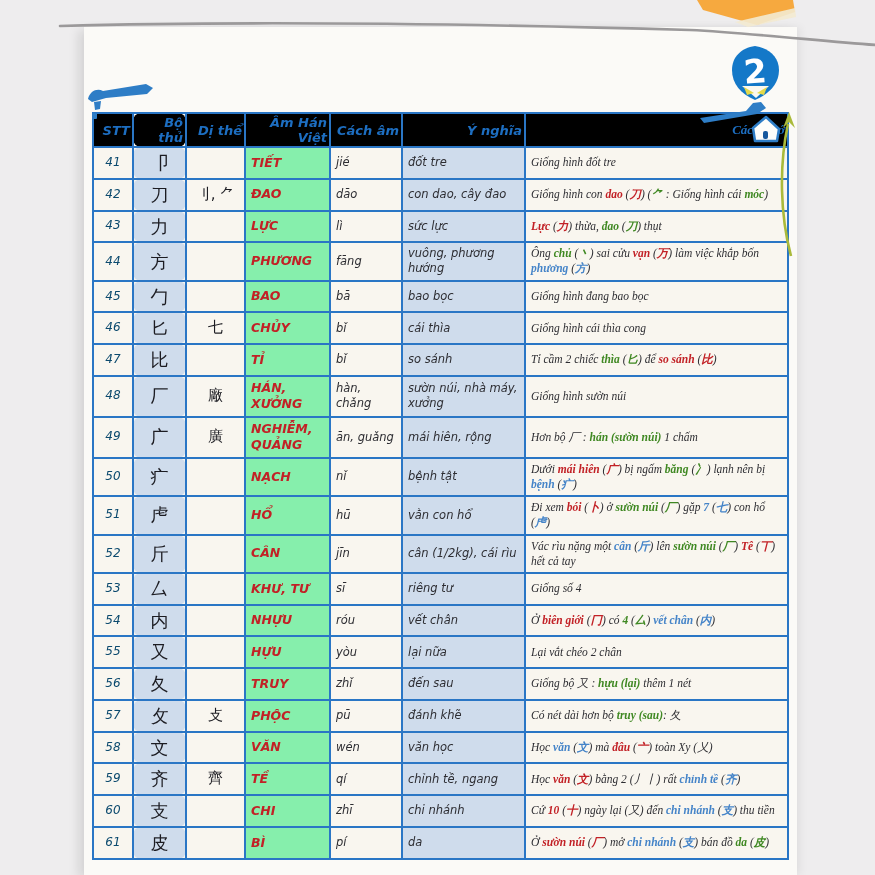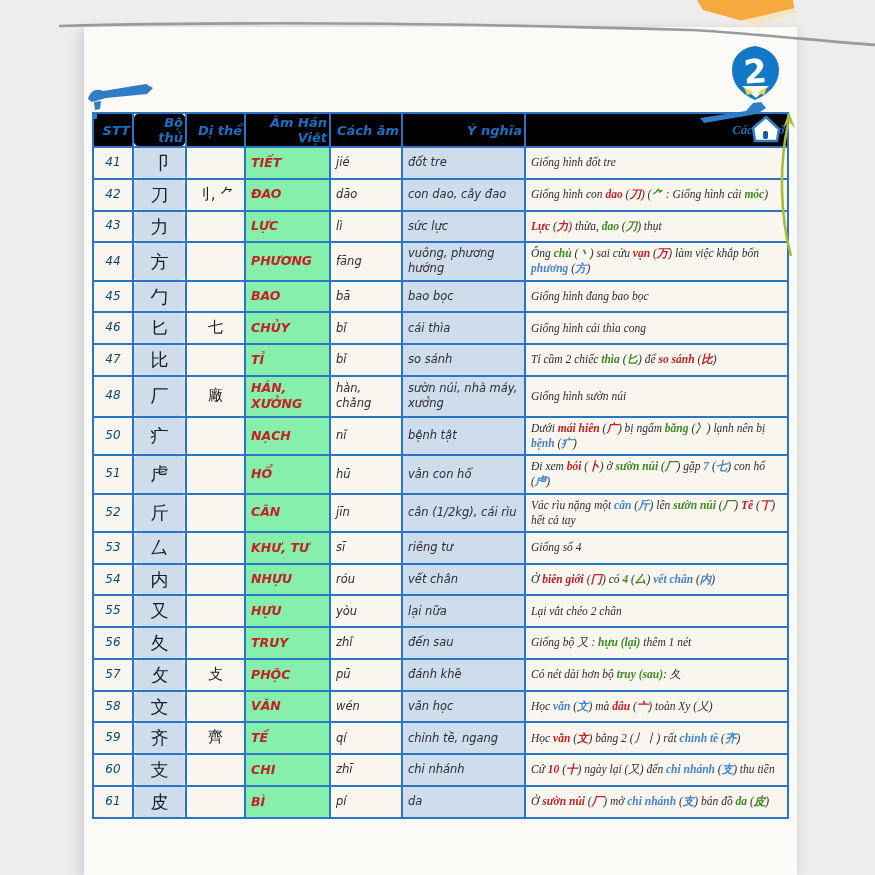--- a/index.html
+++ b/index.html
@@ -171,20 +171,29 @@
       <tr>
         <td class="col-stt">48</td>
         <td class="col-radical">厂</td>
         <td class="col-variant">廠</td>
         <td class="col-amhv">HÁN, XƯỞNG</td>
         <td class="col-pinyin">hàn, chǎng</td>
         <td class="col-meaning">sườn núi, nhà máy, xưởng</td>
         <td class="col-mnemonic"><span class="c-k">Giống hình sườn núi</span></td>
       </tr>
       <tr>
+        <td class="col-stt">49</td>
+        <td class="col-radical">广</td>
+        <td class="col-variant">廣</td>
+        <td class="col-amhv">NGHIỄM, QUẢNG</td>
+        <td class="col-pinyin">ān, guǎng</td>
+        <td class="col-meaning">mái hiên, rộng</td>
+        <td class="col-mnemonic"><span class="c-k">Hơn bộ 厂 : </span><span class="c-g">hán (sườn núi)</span><span class="c-k"> 1 chấm</span></td>
+      </tr>
+      <tr>
         <td class="col-stt">50</td>
         <td class="col-radical">疒</td>
         <td class="col-variant"></td>
         <td class="col-amhv">NẠCH</td>
         <td class="col-pinyin">nǐ</td>
         <td class="col-meaning">bệnh tật</td>
         <td class="col-mnemonic"><span class="c-k">Dưới </span><span class="c-r">mái hiên</span><span class="c-k"> (</span><span class="c-r">广</span><span class="c-k">) bị ngấm </span><span class="c-g">băng</span><span class="c-k"> (</span><span class="c-g">冫</span><span class="c-k">) lạnh nên bị </span><span class="c-b">bệnh</span><span class="c-k"> (</span><span class="c-b">疒</span><span class="c-k">)</span></td>
       </tr>
       <tr>
         <td class="col-stt">51</td>

